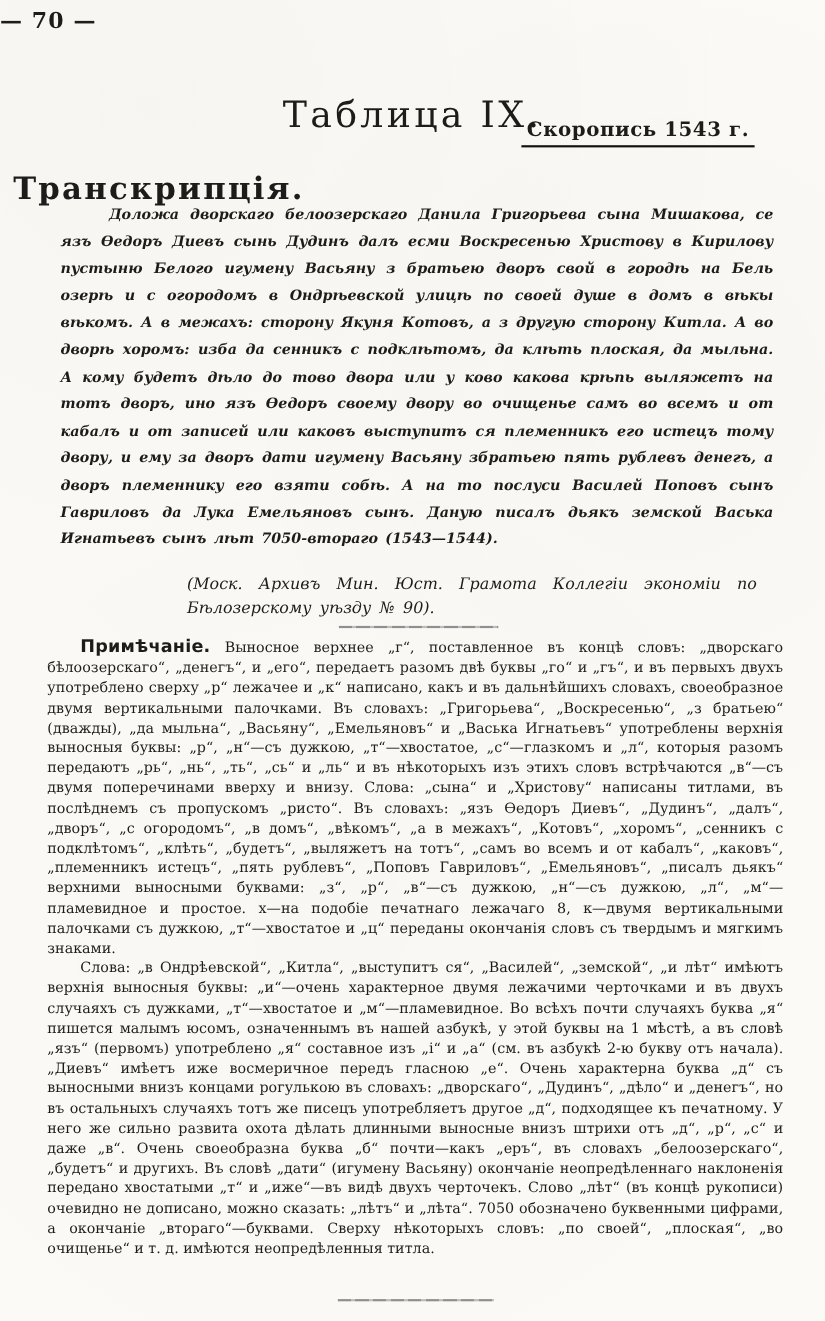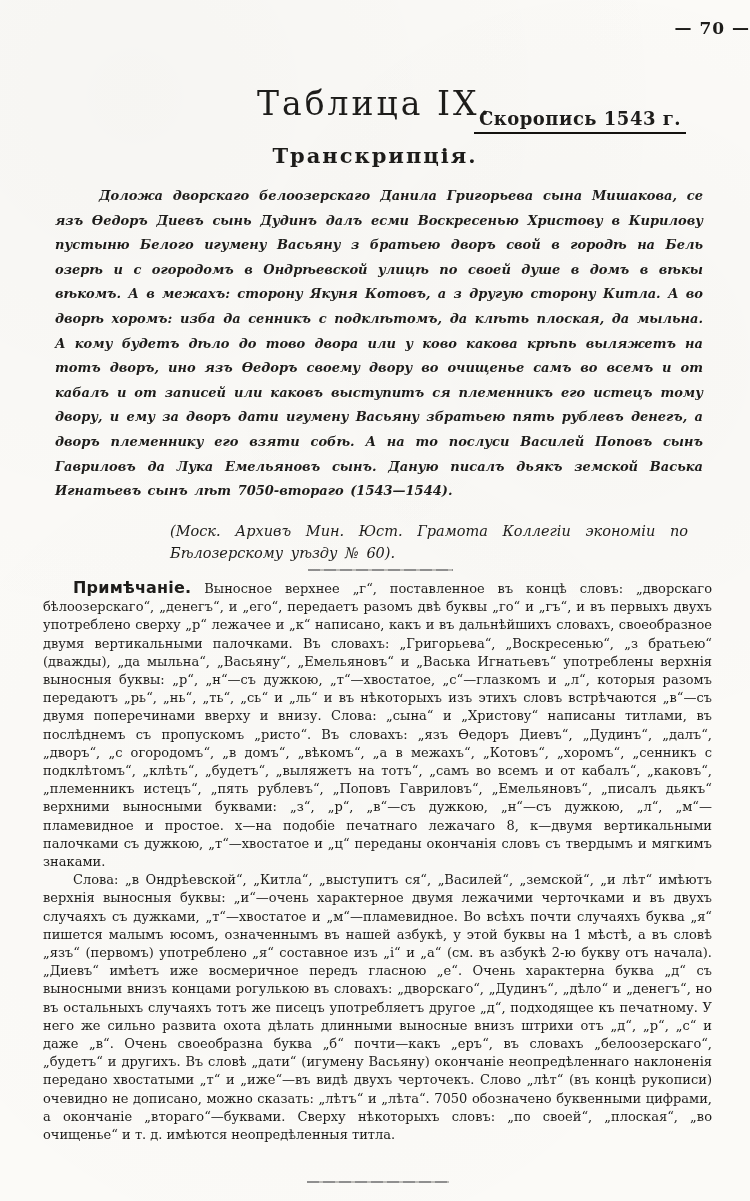--- a/index.html
+++ b/index.html
@@ -16,46 +16,45 @@
     background:var(--paper);
     background-image:
       radial-gradient(circle at 18% 8%, rgba(0,0,0,0.018), transparent 45%),
       radial-gradient(circle at 80% 30%, rgba(0,0,0,0.014), transparent 40%),
       radial-gradient(circle at 40% 70%, rgba(0,0,0,0.012), transparent 50%);
     color:var(--ink);
     font-family:"DejaVu Serif", serif;
     overflow:hidden;
   }
   .page-number{
-    position:absolute;top:18px;left:0;right:0;
-    text-align:right;
-    font-size:17px;font-weight:bold;letter-spacing:1px;
+    position:absolute;top:6px;left:0;right:0;
+    text-align:left;
+    font-size:20px;font-weight:bold;letter-spacing:1px;
   }
   .doc-title{
     position:absolute;top:84px;left:0;right:0;
     margin:0;
     text-align:center;
     font-size:33px;font-weight:normal;letter-spacing:3px;
   }
   .script-label-row{
     position:absolute;top:108px;right:64px;
     text-align:right;
   }
   .script-label{
     display:inline-block;
     font-size:18px;font-weight:bold;
     padding:0 5px 3px 5px;
     border-bottom:2.5px solid #14120f;
     letter-spacing:0.5px;
   }
   .section-heading{
     position:absolute;top:143px;left:0;right:0;
-    margin:0;
-    text-align:center;
-    font-size:21px;font-weight:bold;letter-spacing:2px;
+    margin:12px;
+    font-size:28px;font-weight:bold;letter-spacing:2px;
   }
   .transcription{
     position:absolute;top:184px;left:55px;
     width:648px;
     margin:0;
     font-style:italic;font-weight:bold;
     font-size:13px;line-height:24.6px;
     text-align:justify;
     text-indent:44px;
     word-spacing:2px;
@@ -101,21 +100,21 @@
   <h1 class="doc-title">Таблица IX.</h1>
 
   <div class="script-label-row">
     <span class="script-label">Скоропись 1543 г.</span>
   </div>
 
   <h2 class="section-heading">Транскрипція.</h2>
 
   <p class="transcription">Доложа дворскаго белоозерскаго Данила Григорьева сына Мишакова, се язъ Ѳедоръ Диевъ сынь Дудинъ далъ есми Воскресенью Христову в Кирилову пустыню Белого игумену Васьяну з братьею дворъ свой в городѣ на Бель озерѣ и с огородомъ в Ондрѣевской улицѣ по своей душе в домъ в вѣкы вѣкомъ. А в межахъ: сторону Якуня Котовъ, а з другую сторону Китла. А во дворѣ хоромъ: изба да сенникъ с подклѣтомъ, да клѣть плоская, да мыльна. А кому будетъ дѣло до тово двора или у ково какова крѣпь выляжетъ на тотъ дворъ, ино язъ Ѳедоръ своему двору во очищенье самъ во всемъ и от кабалъ и от записей или каковъ выступитъ ся племенникъ его истецъ тому двору, и ему за дворъ дати игумену Васьяну збратьею пять рублевъ денегъ, а дворъ племеннику его взяти собѣ. А на то послуси Василей Поповъ сынъ Гавриловъ да Лука Емельяновъ сынъ. Даную писалъ дьякъ земской Васька Игнатьевъ сынъ лѣт 7050-втораго (1543—1544).</p>
 
-  <p class="citation">(Моск. Архивъ Мин. Юст. Грамота Коллегіи экономіи по Бѣлозерскому уѣзду № 60).</p>
+  <p class="citation">(Моск. Архивъ Мин. Юст. Грамота Коллегіи экономіи по Бѣлозерскому уѣзду № 90).</p>
 
   <hr class="divider divider-mid">
 
   <div class="notes">
     <p class="note-para"><span class="note-label">Примѣчаніе.</span> <span>Выносное верхнее „г“, поставленное въ концѣ словъ: „дворскаго бѣлоозерскаго“, „денегъ“, и „его“, передаетъ разомъ двѣ буквы „го“ и „гъ“, и въ первыхъ двухъ употреблено сверху „р“ лежачее и „к“ написано, какъ и въ дальнѣйшихъ словахъ, своеобразное двумя вертикальными палочками. Въ словахъ: „Григорьева“, „Воскресенью“, „з братьею“ (дважды), „да мыльна“, „Васьяну“, „Емельяновъ“ и „Васька Игнатьевъ“ употреблены верхнія выносныя буквы: „р“, „н“—съ дужкою, „т“—хвостатое, „с“—глазкомъ и „л“, которыя разомъ передаютъ „рь“, „нь“, „ть“, „сь“ и „ль“ и въ нѣкоторыхъ изъ этихъ словъ встрѣчаются „в“—съ двумя поперечинами вверху и внизу. Слова: „сына“ и „Христову“ написаны титлами, въ послѣднемъ съ пропускомъ „ристо“. Въ словахъ: „язъ Ѳедоръ Диевъ“, „Дудинъ“, „далъ“, „дворъ“, „с огородомъ“, „в домъ“, „вѣкомъ“, „а в межахъ“, „Котовъ“, „хоромъ“, „сенникъ с подклѣтомъ“, „клѣть“, „будетъ“, „выляжетъ на тотъ“, „самъ во всемъ и от кабалъ“, „каковъ“, „племенникъ истецъ“, „пять рублевъ“, „Поповъ Гавриловъ“, „Емельяновъ“, „писалъ дьякъ“ верхними выносными буквами: „з“, „р“, „в“—съ дужкою, „н“—съ дужкою, „л“, „м“—пламевидное и простое. х—на подобіе печатнаго лежачаго 8, к—двумя вертикальными палочками съ дужкою, „т“—хвостатое и „ц“ переданы окончанія словъ съ твердымъ и мягкимъ знаками.</span></p>
     <p class="note-para">Слова: „в Ондрѣевской“, „Китла“, „выступитъ ся“, „Василей“, „земской“, „и лѣт“ имѣютъ верхнія выносныя буквы: „и“—очень характерное двумя лежачими черточками и въ двухъ случаяхъ съ дужками, „т“—хвостатое и „м“—пламевидное. Во всѣхъ почти случаяхъ буква „я“ пишется малымъ юсомъ, означеннымъ въ нашей азбукѣ, у этой буквы на 1 мѣстѣ, а въ словѣ „язъ“ (первомъ) употреблено „я“ составное изъ „і“ и „а“ (см. въ азбукѣ 2-ю букву отъ начала). „Диевъ“ имѣетъ иже восмеричное передъ гласною „е“. Очень характерна буква „д“ съ выносными внизъ концами рогулькою въ словахъ: „дворскаго“, „Дудинъ“, „дѣло“ и „денегъ“, но въ остальныхъ случаяхъ тотъ же писецъ употребляетъ другое „д“, подходящее къ печатному. У него же сильно развита охота дѣлать длинными выносные внизъ штрихи отъ „д“, „р“, „с“ и даже „в“. Очень своеобразна буква „б“ почти—какъ „еръ“, въ словахъ „белоозерскаго“, „будетъ“ и другихъ. Въ словѣ „дати“ (игумену Васьяну) окончаніе неопредѣленнаго наклоненія передано хвостатыми „т“ и „иже“—въ видѣ двухъ черточекъ. Слово „лѣт“ (въ концѣ рукописи) очевидно не дописано, можно сказать: „лѣтъ“ и „лѣта“. 7050 обозначено буквенными цифрами, а окончаніе „втораго“—буквами. Сверху нѣкоторыхъ словъ: „по своей“, „плоская“, „во очищенье“ и т. д. имѣются неопредѣленныя титла.</p>
   </div>
 
   <hr class="divider divider-bottom">
 

